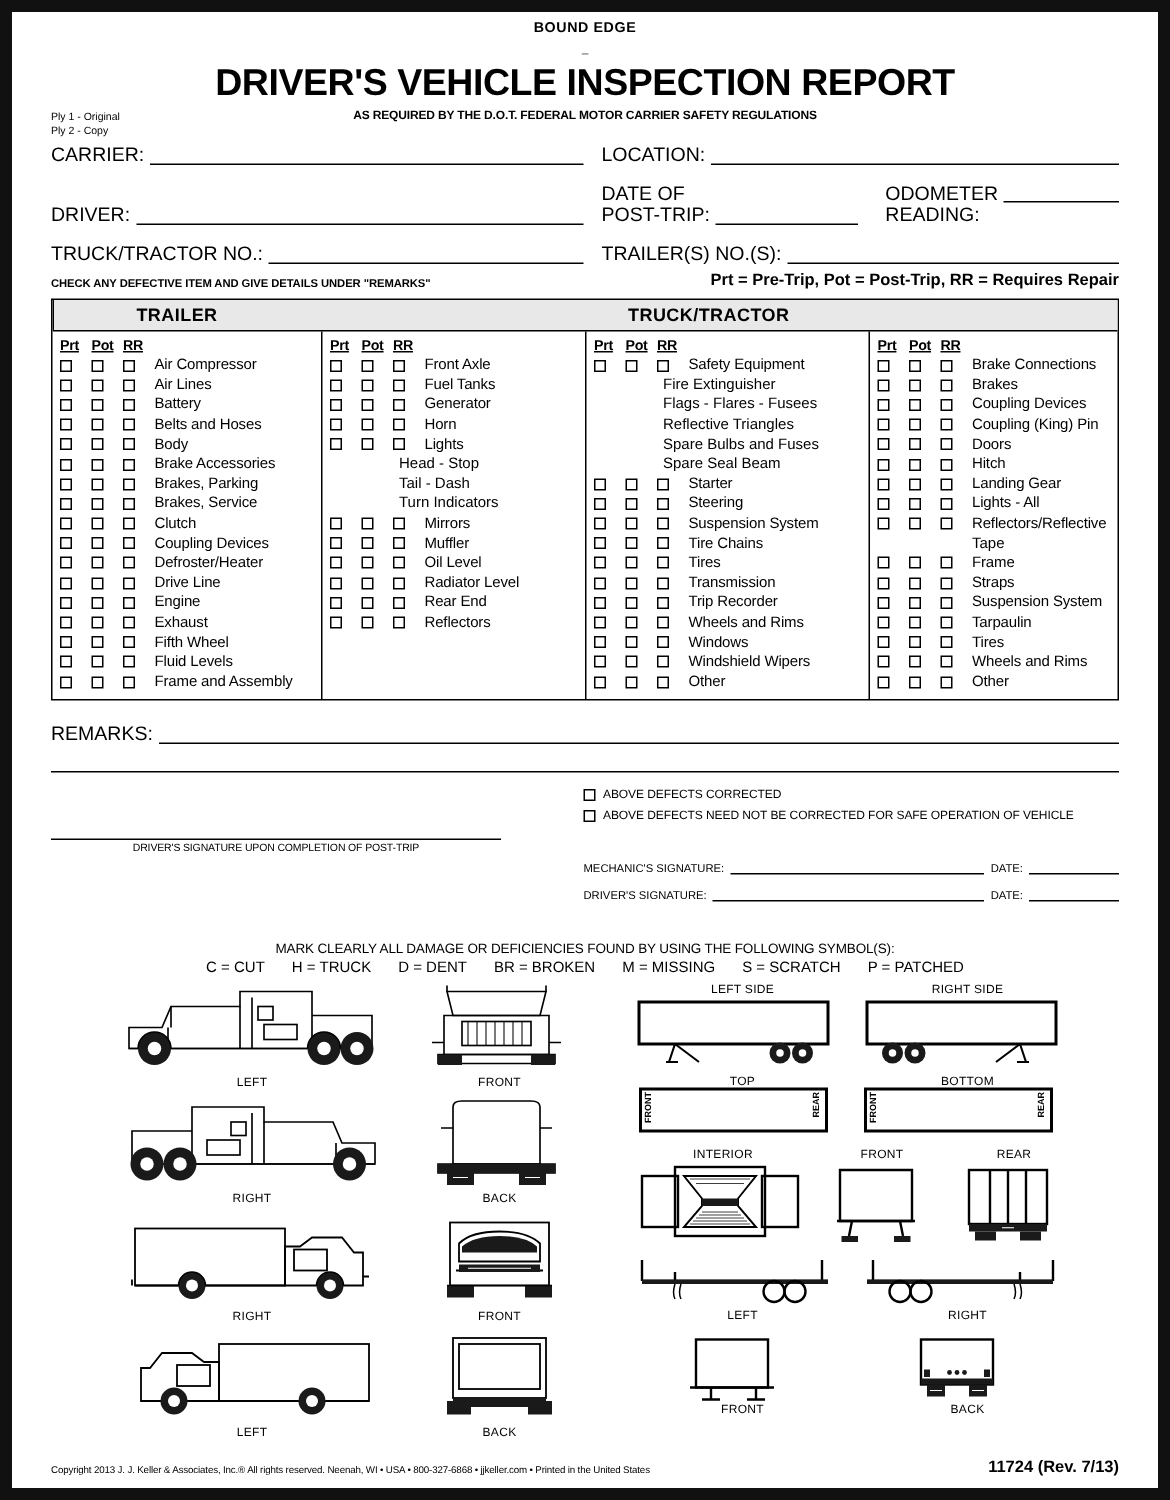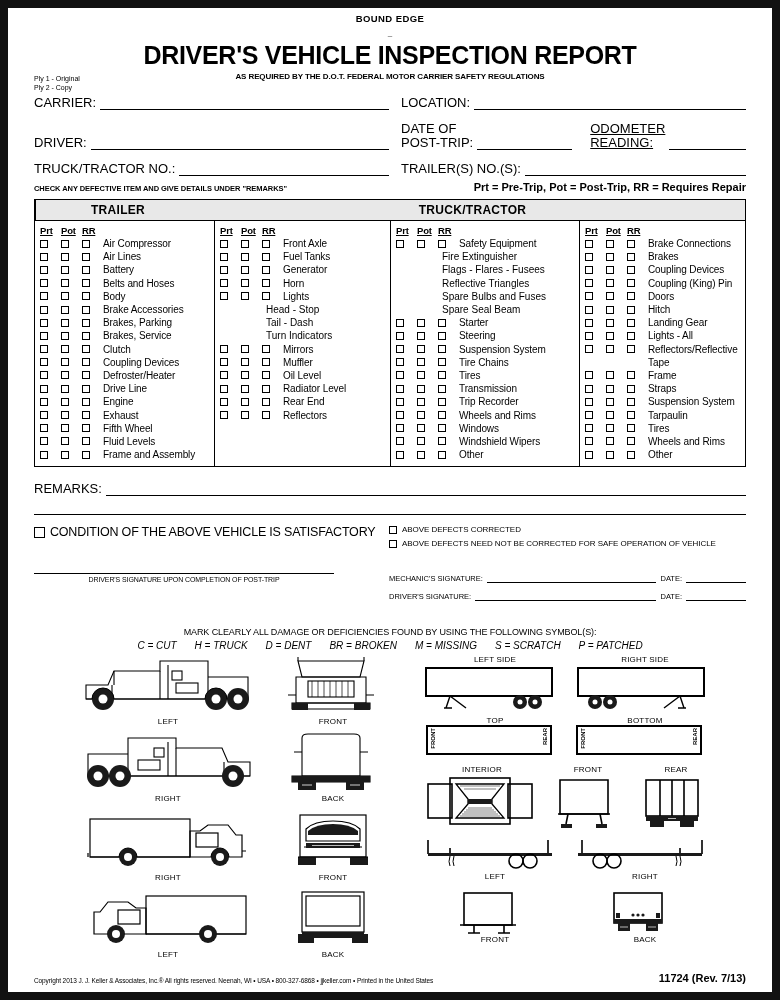--- a/index.html
+++ b/index.html
@@ -91,21 +91,21 @@
   .sigrow .sline { flex:1 1 auto; border-bottom:1.1px solid #000; height:9px; margin:0 4px; }
   .sigrow .dline { flex:0 0 60px; border-bottom:1.1px solid #000; height:9px; margin-left:4px; }
   .drvsig { margin-top:34px; }
   .drvsig .line { border-bottom:1.1px solid #000; width:300px; }
   .drvsig .cap { font-size:7px; text-align:center; width:300px; padding-top:2px; letter-spacing:-.1px;}
 
   
   .legend { margin-top:26px; text-align:center; }
   .legend .l1 { font-size:9px; letter-spacing:-.1px; }
   .legend .l2 { font-size:10px; margin-top:3px; }
-  .legend .l2 span { margin:0 9px; white-space:nowrap;font-style:italic; }
+  .legend .l2 span { margin:0 9px; white-space:nowrap; }
 
   
   .diagrams { position:relative; margin-top:4px; height:300px; }
   .dleft { position:absolute; left:60px; top:0; width:330px; }
   .dright { position:absolute; left:412px; top:0; width:300px; }
   .cap { font-size:8px; text-align:center; letter-spacing:.2px; }
   svg { display:block; }
   .vrow { display:flex; }
 
   .footer { position:absolute; left:26px; right:26px; bottom:8px; display:flex; align-items:flex-end; }
@@ -146,21 +146,21 @@
         <span class="rule"></span>
       </div>
       <div class="rcol" style="align-items:flex-end;">
         <div style="margin-left:12px; display:flex; align-items:flex-end;">
           <div class="twoline">
             <div>DATE OF</div>
             <div>POST-TRIP:</div>
           </div>
           <span class="rule short"></span>
         </div>
-        <div style="margin-left:18px; display:flex; align-items:flex-end; flex:1;text-decoration:underline;">
+        <div style="margin-left:18px; display:flex; flex:1;">
           <div class="twoline">
             <div>ODOMETER</div>
             <div>READING:</div>
           </div>
           <span class="rule"></span>
         </div>
       </div>
     </div>
 
     <div class="frow">
@@ -905,24 +905,20 @@
   <div class="remarks">
     <div class="r1">
       <span class="rl">REMARKS:</span>
       <span class="rule"></span>
     </div>
     <div class="remline"></div>
   </div>
 
   <div class="cond">
     <div class="left">
-      <div class="ckrow">
-        <span class="cb"></span>
-        <span class="big">CONDITION OF THE ABOVE VEHICLE IS SATISFACTORY</span>
-      </div>
       <div class="drvsig">
         <div class="line"></div>
         <div class="cap">DRIVER'S SIGNATURE UPON COMPLETION OF POST-TRIP</div>
       </div>
     </div>
     <div class="right">
       <div class="ckrow" style="margin-bottom:5px;">
         <span class="cb sm"></span>
         <span class="small">ABOVE DEFECTS CORRECTED</span>
       </div>

